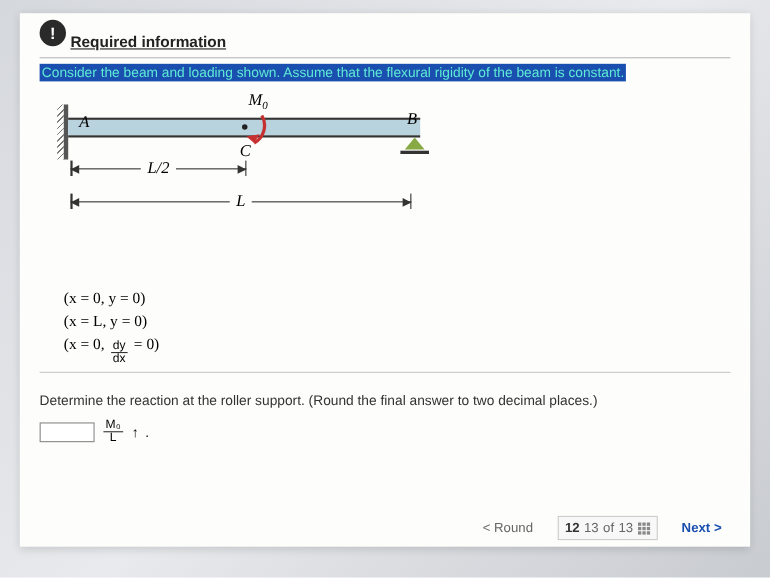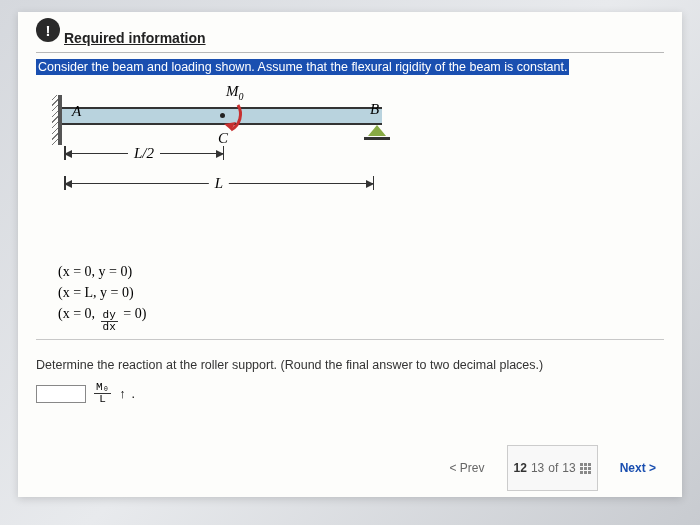--- a/index.html
+++ b/index.html
@@ -39,21 +39,21 @@
   font-size: 14px;
   margin-left: 28px;
   margin-top: 4px;
   color: #222;
   text-decoration: underline;
 }
 .hr1 { border: none; border-top: 1px solid #b8b8b8; margin: 6px 0 4px 0; }
 .hr2 { border: none; border-top: 1px solid #c8c8c8; margin: 6px 0 14px 0; }
 .highlighted {
   background: #1a4fb0;
-  color: #ffffff;
+  color: #5eead4;
   font-size: 12.5px;
   padding: 1px 2px;
   display: inline;
 }
 .diagram {
   position: relative;
   width: 360px;
   height: 170px;
   margin: 10px 0 0 22px;
 }
@@ -79,35 +79,35 @@
 .dim-line::before, .dim-line::after { content:''; position:absolute; top:-4px; width:0; height:0; border-top:4px solid transparent; border-bottom:4px solid transparent; }
 .dim-line::before { left:0; border-right:8px solid #333; }
 .dim-line::after { right:0; border-left:8px solid #333; }
 .dim-label { position: absolute; background:#fdfdfb; padding:0 6px; font-style: italic; font-family:'Times New Roman',serif; font-size:15px; left:50%; transform:translateX(-50%); top:-9px; }
 .tick { position: absolute; width: 1.5px; height: 14px; background: #333; top: -7px; }
 .equations { margin: 6px 0 0 22px; font-family: 'Times New Roman', serif; font-size: 14px; line-height: 1.5; }
 .eq { display: block; }
 .question { margin-top: 18px; font-size: 12.5px; color: #333; }
 .answer-line { margin-top: 10px; font-size: 12.5px; display: flex; align-items: center; gap: 6px; }
 .answer-box { border: 1px solid #888; width: 50px; height: 18px; background: #fff; display:inline-block; }
-.frac { display:inline-flex; flex-direction:column; align-items:center; font-family:Liberation Mono, monospace; font-size:11px; line-height:1; margin:0 2px;}
+.frac { display:inline-flex; flex-direction:column; align-items:center; font-family:Liberation Sans, sans-serif; font-size:11px; line-height:1; margin:0 2px;}
 .frac .num { border-bottom:1px solid #333; padding:0 2px;}
 .footer {
   position: absolute;
   bottom: 6px;
   right: 18px;
   display: flex;
   align-items: center;
   gap: 14px;
   font-size: 12px;
   color: #666;
 }
 .prev, .next { cursor: pointer; padding: 4px 8px; }
 .next { color: #1a4fb0; font-weight: bold; }
-.pager { display:flex; align-items:center; gap:4px; border:1px solid #ccc; padding:15px 6px; background:#f8f8f8;}
+.pager { display:flex; align-items:center; gap:4px; border:1px solid #ccc; padding:3px 6px; background:#f8f8f8;}
 .pager .cur { font-weight:bold; color:#333; }
 .grid-icon { display:inline-grid; grid-template-columns:repeat(3,3px); grid-template-rows:repeat(3,3px); gap:1px; }
 .grid-icon span { background:#888; width:3px; height:3px; }
 </style>
 </head>
 <body>
 
 <div class="page">
   <div class="info-icon">!</div>
   <div class="req-title">Required information</div>
@@ -168,21 +168,21 @@
     <span class="answer-box"></span>
     <span class="frac">
       <span class="num">M₀</span>
       <span>L</span>
     </span>
     <span>↑</span>
     <span>.</span>
   </div>
 
   <div class="footer">
-    <div class="prev">&lt; <span>Prev</span></div>
+    <div class="prev">&lt; <span>Round</span></div>
     <div class="pager">
       <span class="cur">12</span>
       <span>13</span>
       <span>of</span>
       <span>13</span>
       <span class="grid-icon">
           <span></span>
           <span></span>
           <span></span>
           <span></span>

